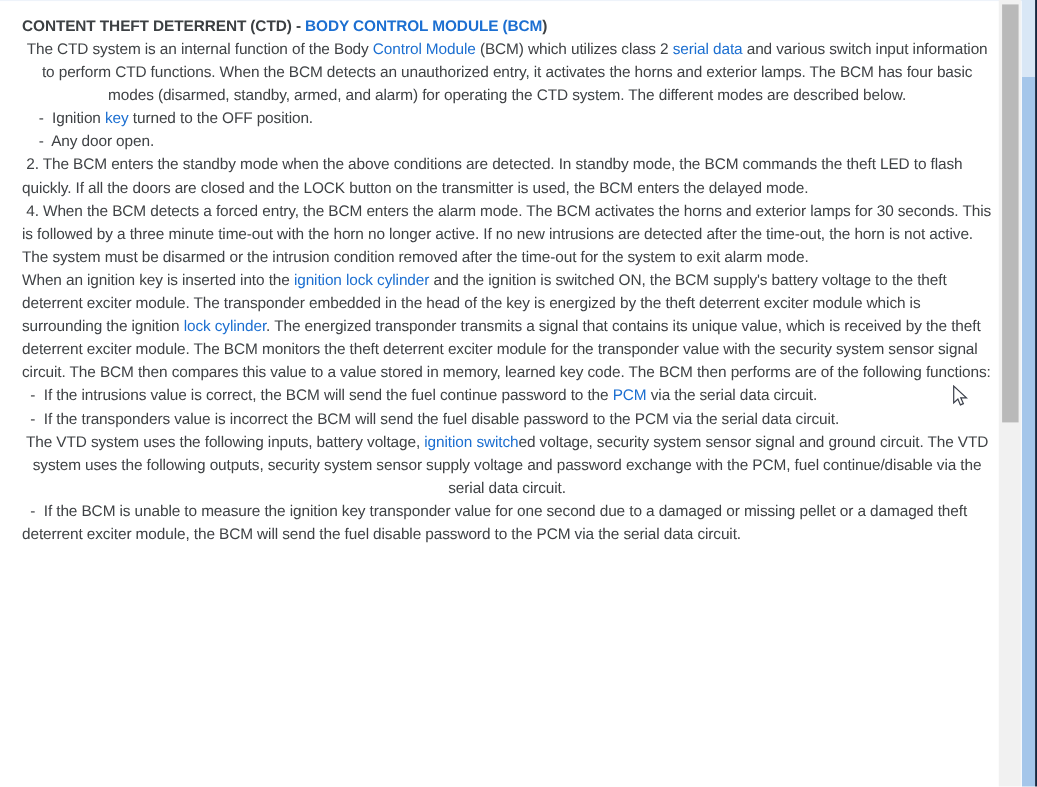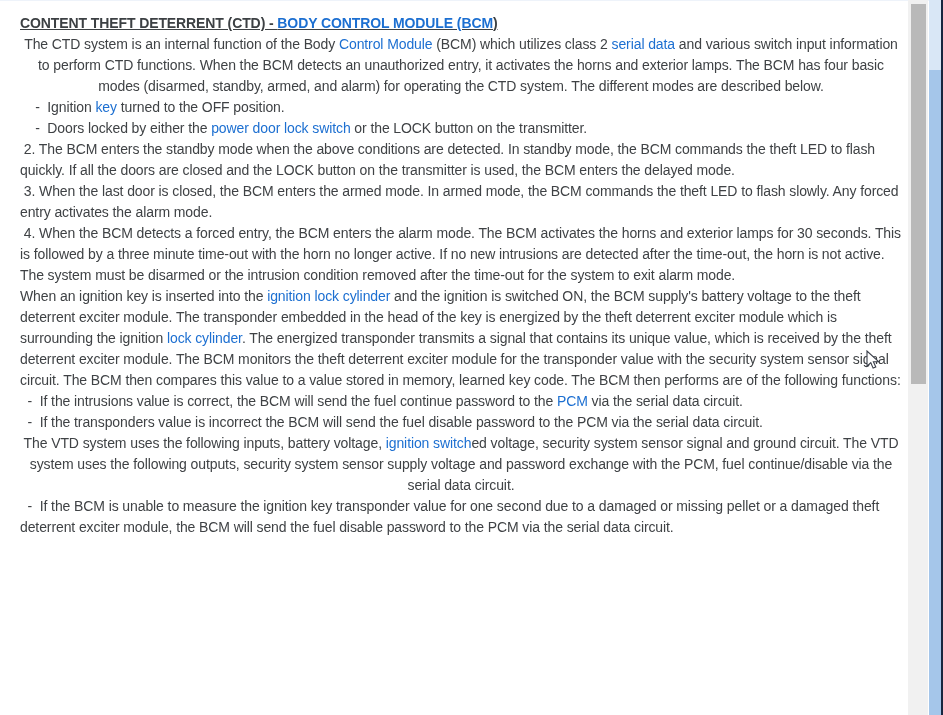--- a/index.html
+++ b/index.html
@@ -25,21 +25,20 @@
     color: #3f4245;
     font-weight: 400;
   }
   p.block {
     margin: 0;
     white-space: pre-wrap;
   }
   p.b-heading {
     font-weight: 700;
     color: #3c4043;
-    text-decoration: underline;
   }
   .gap1 { margin-top: 21px; text-align: center; }
   .link {
     color: #1c6fd1;
     cursor: pointer;
     text-decoration: none;
   }
   
   .scroll-track {
     position: absolute;
@@ -86,23 +85,22 @@
 </style>
 </head>
 <body>
 
 <div class="top-line"></div>
 
 <div class="doc">
   <p class="block b-heading"><span>CONTENT THEFT DETERRENT (CTD) - </span><span class="link">BODY CONTROL MODULE (BCM</span><span>)</span></p>
   <p class="block gap1"><span>The CTD system is an internal function of the Body </span><span class="link">Control Module</span><span> (BCM) which utilizes class 2 </span><span class="link">serial data</span><span> and various switch input information to perform CTD functions. When the BCM detects an unauthorized entry, it activates the horns and exterior lamps. The BCM has four basic modes (disarmed, standby, armed, and alarm) for operating the CTD system. The different modes are described below.</span></p>
   <p class="block"><span>    -  Ignition </span><span class="link">key</span><span> turned to the OFF position.</span></p>
-  <p class="block"><span>    -  Doors locked by either the </span><span class="link">power door lock switch</span><span> or the LOCK button on the transmitter.</span></p>
+  <p class="block"><span>    -  Any door open.</span></p>
   <p class="block"><span> 2. The BCM enters the standby mode when the above conditions are detected. In standby mode, the BCM commands the theft LED to flash quickly. If all the doors are closed and the LOCK button on the transmitter is used, the BCM enters the delayed mode.</span></p>
-  <p class="block"><span> 3. When the last door is closed, the BCM enters the armed mode. In armed mode, the BCM commands the theft LED to flash slowly. Any forced entry activates the alarm mode.</span></p>
   <p class="block"><span> 4. When the BCM detects a forced entry, the BCM enters the alarm mode. The BCM activates the horns and exterior lamps for 30 seconds. This is followed by a three minute time-out with the horn no longer active. If no new intrusions are detected after the time-out, the horn is not active. The system must be disarmed or the intrusion condition removed after the time-out for the system to exit alarm mode.</span></p>
   <p class="block"><span>When an ignition key is inserted into the </span><span class="link">ignition lock cylinder</span><span> and the ignition is switched ON, the BCM supply's battery voltage to the theft deterrent exciter module. The transponder embedded in the head of the key is energized by the theft deterrent exciter module which is surrounding the ignition </span><span class="link">lock cylinder</span><span>. The energized transponder transmits a signal that contains its unique value, which is received by the theft deterrent exciter module. The BCM monitors the theft deterrent exciter module for the transponder value with the security system sensor signal circuit. The BCM then compares this value to a value stored in memory, learned key code. The BCM then performs are of the following functions:</span></p>
   <p class="block"><span>  -  If the intrusions value is correct, the BCM will send the fuel continue password to the </span><span class="link">PCM</span><span> via the serial data circuit.</span></p>
   <p class="block"><span>  -  If the transponders value is incorrect the BCM will send the fuel disable password to the PCM via the serial data circuit.</span></p>
   <p class="block gap1"><span>The VTD system uses the following inputs, battery voltage, </span><span class="link">ignition switch</span><span>ed voltage, security system sensor signal and ground circuit. The VTD system uses the following outputs, security system sensor supply voltage and password exchange with the PCM, fuel continue/disable via the serial data circuit.</span></p>
   <p class="block"><span>  -  If the BCM is unable to measure the ignition key transponder value for one second due to a damaged or missing pellet or a damaged theft deterrent exciter module, the BCM will send the fuel disable password to the PCM via the serial data circuit.</span></p>
 </div>
 
 <div class="scroll-track"></div>
 <div class="scroll-thumb"></div>

